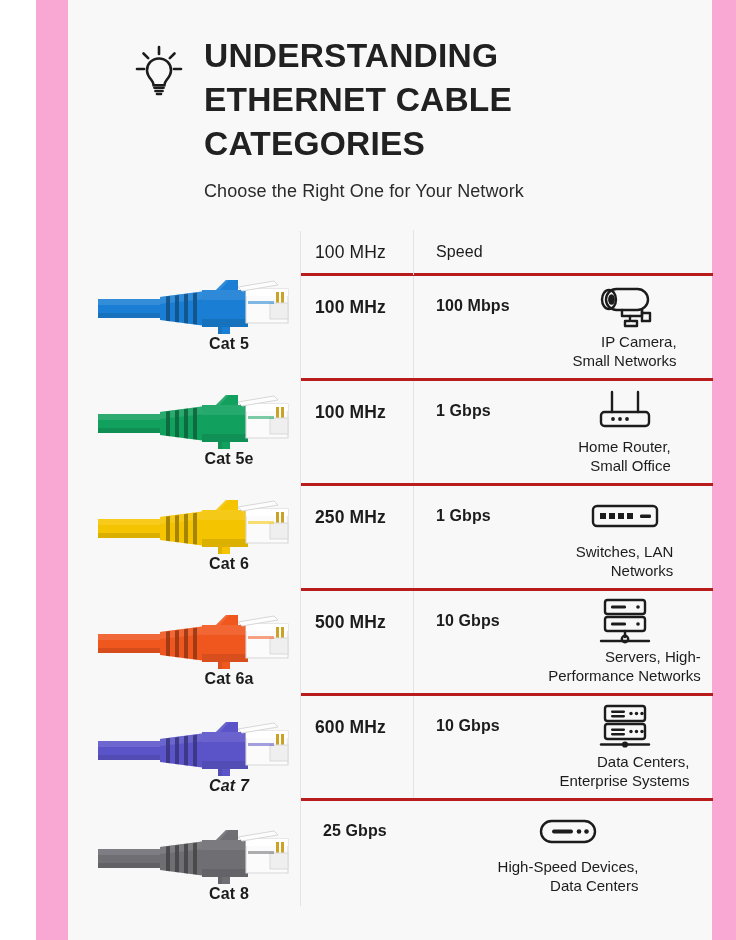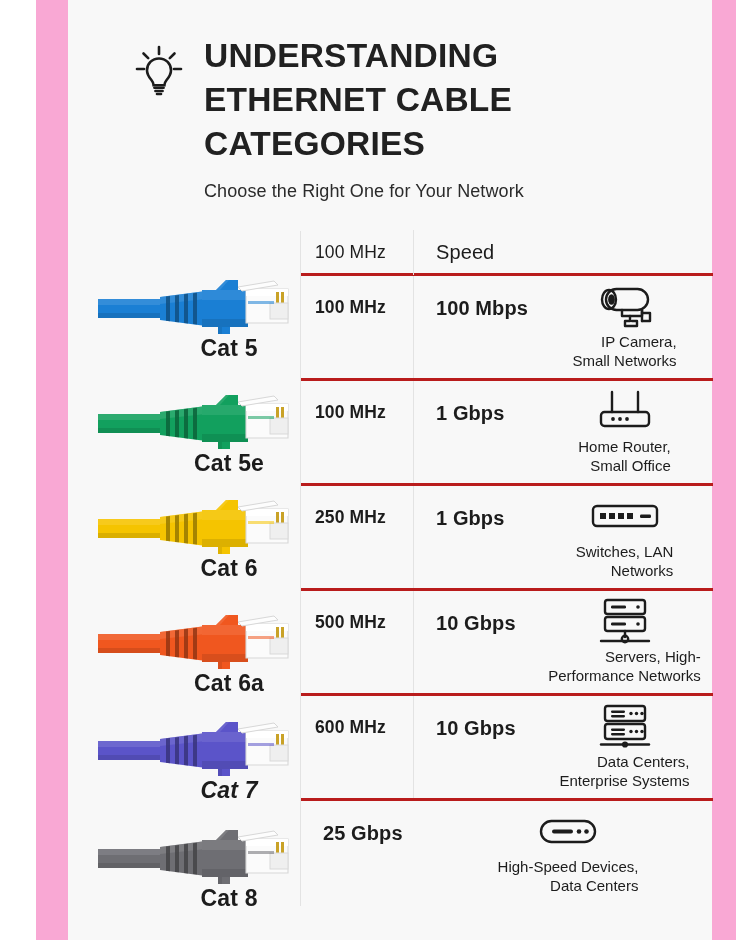--- a/index.html
+++ b/index.html
@@ -95,21 +95,21 @@
     font-weight: 500;
     color: #1c1c1c;
     height: 45px;
     display: flex;
     align-items: center;
   }
   .cell-speed {
     width: 122px;
     box-sizing: border-box;
     padding: 21px 0 0 22px;
-    font-size: 20px;
+    font-size: 16px;
     font-weight: 700;
     color: #1c1c1c;
     letter-spacing: 0.1px;
   }
   #header-row .cell-speed {
     padding-top: 0;
     font-weight: 400;
     height: 45px;
     display: flex;
     align-items: center;
@@ -143,21 +143,21 @@
   
   .cable-block {
     position: absolute;
     left: 62px;
     width: 196px;
     text-align: center;
   }
   .cable-art { display: block; }
   .cable-label {
     margin-top: -4px;
-    font-size: 23px;
+    font-size: 16px;
     font-weight: 700;
     color: #1c1c1c;
     letter-spacing: 0.2px;
     text-align: center;
     padding-left: 66px;
   }
 </style>
 </head>
 <body>
 

